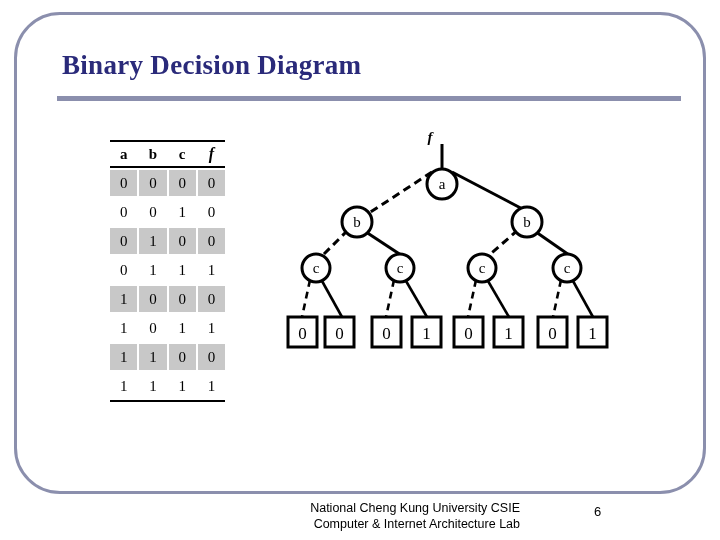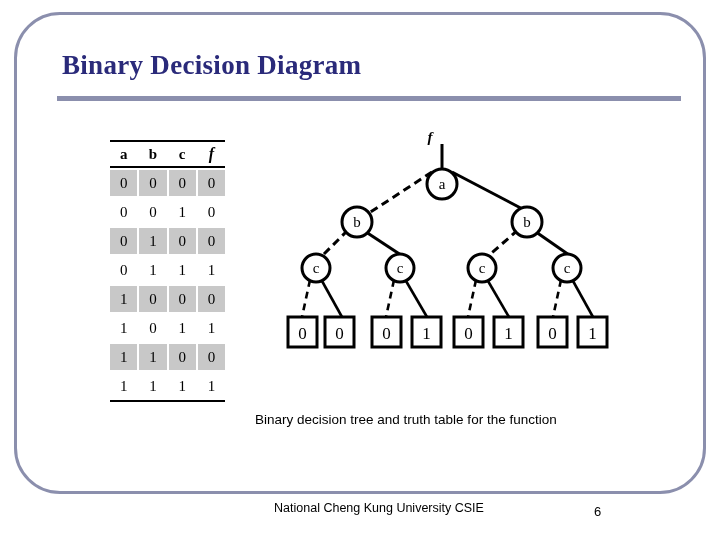--- a/index.html
+++ b/index.html
@@ -118,24 +118,24 @@
     font-family: "Liberation Sans", sans-serif;
     font-size: 13.5px;
     color: #000;
     line-height: 18px;
   }
   .caption .fn { font-style: italic; }
 
   
   .footer {
     position: absolute;
-    left: 249px;
+    left: 260px;
     top: 500px;
     width: 260px;
-    text-align: center;
+    text-align: right;
     font-family: "Liberation Sans", sans-serif;
     font-size: 12.5px;
     color: #000;
     line-height: 16px;
   }
   .page-number {
     position: absolute;
     left: 594px;
     top: 504px;
     font-family: "Liberation Sans", sans-serif;
@@ -275,19 +275,19 @@
     <text x="146.5" y="211">1</text>
     <text x="188.5" y="211">0</text>
     <text x="228.5" y="211">1</text>
     <text x="272.5" y="211">0</text>
     <text x="312.5" y="211">1</text>
   </g>
 </svg>
 </div>
 
 <div class="caption">
-  <div>Binary decision tree and truth table for the function</div>
 </div>
 
 <div class="footer">
   <div>National Cheng Kung University CSIE</div>
+  <div>Computer &amp; Internet Architecture Lab</div>
 </div>
 <div class="page-number">6</div>
 
 </body></html>

